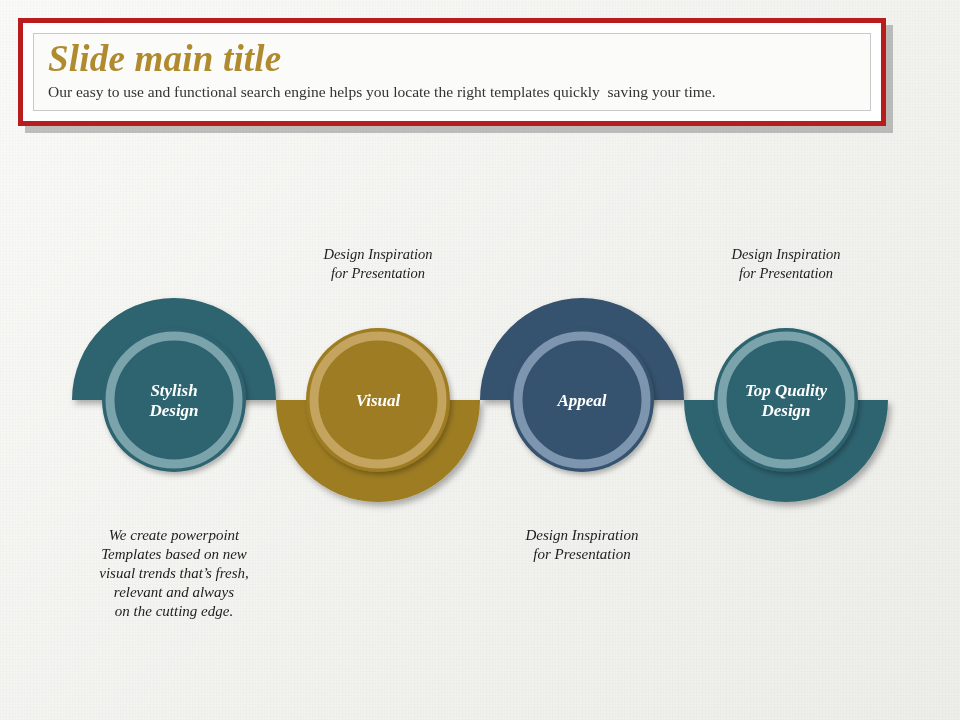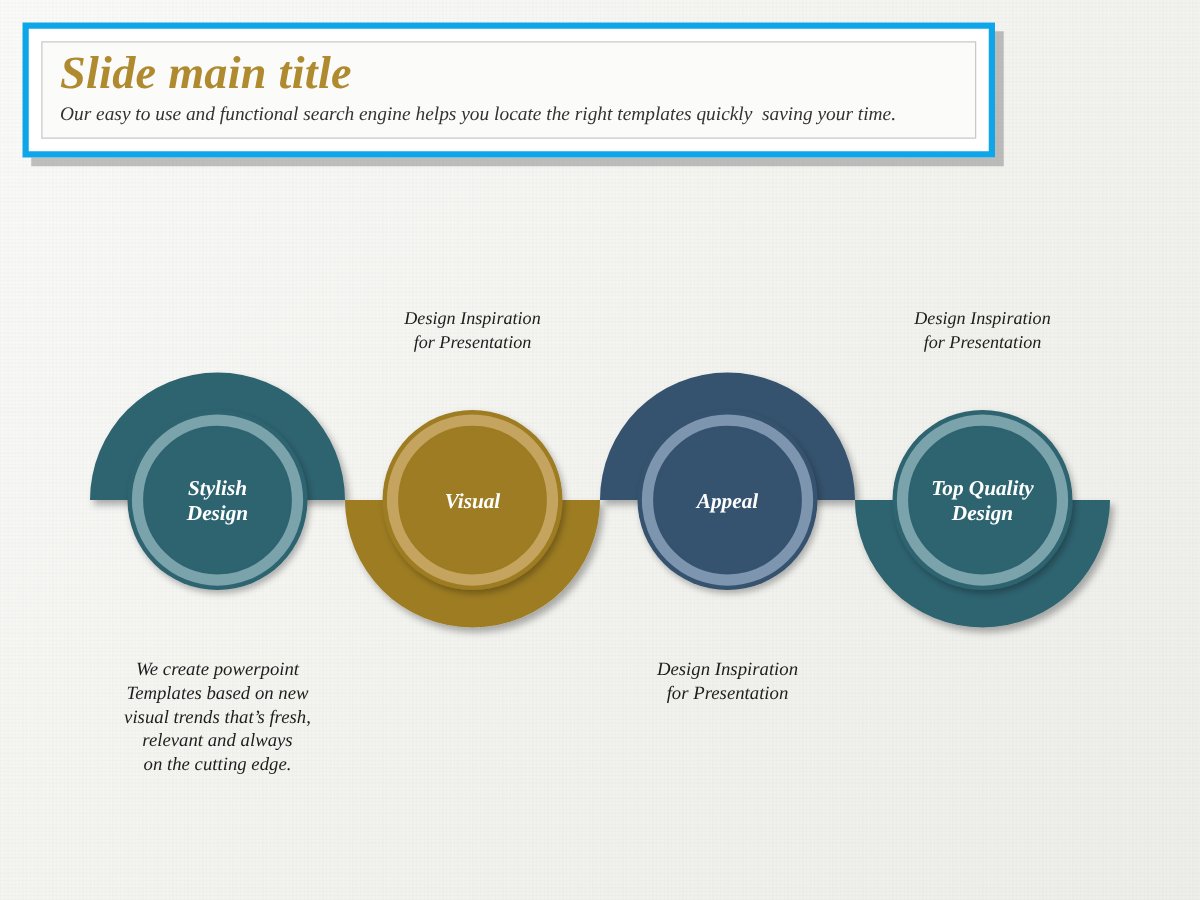--- a/index.html
+++ b/index.html
@@ -23,24 +23,24 @@
       repeating-linear-gradient(90deg, rgba(0,0,0,0.012) 0 1px, transparent 1px 3px),
       linear-gradient(135deg, #fafaf8 0%, #f2f2ef 55%, #ededea 100%);
     pointer-events: none;
   }
 
   
   #header-frame {
     position: absolute;
     left: 18px;
     top: 18px;
-    width: 778px;
+    width: 868px;
     height: 108px;
     box-sizing: border-box;
-    border: 5px solid #0ea5e9;
+    border: 5px solid #b91c1c;
     background: #ffffff;
     box-shadow: 7px 7px 0 rgba(120,120,120,0.45);
   }
   #header-inner {
     position: absolute;
     left: 10px;
     top: 10px;
     right: 10px;
     bottom: 10px;
     box-sizing: border-box;
@@ -53,21 +53,20 @@
     font-size: 37px;
     font-style: italic;
     font-weight: bold;
     line-height: 44px;
     letter-spacing: 0.2px;
     white-space: nowrap;
   }
   #slide-subtitle {
     color: #35332f;
     font-size: 15.5px;
-    font-style: italic;
     line-height: 19px;
     margin-top: 1px;
     white-space: pre;
   }
 
   
   #diagram {
     position: absolute;
     left: 0;
     top: 150px;

